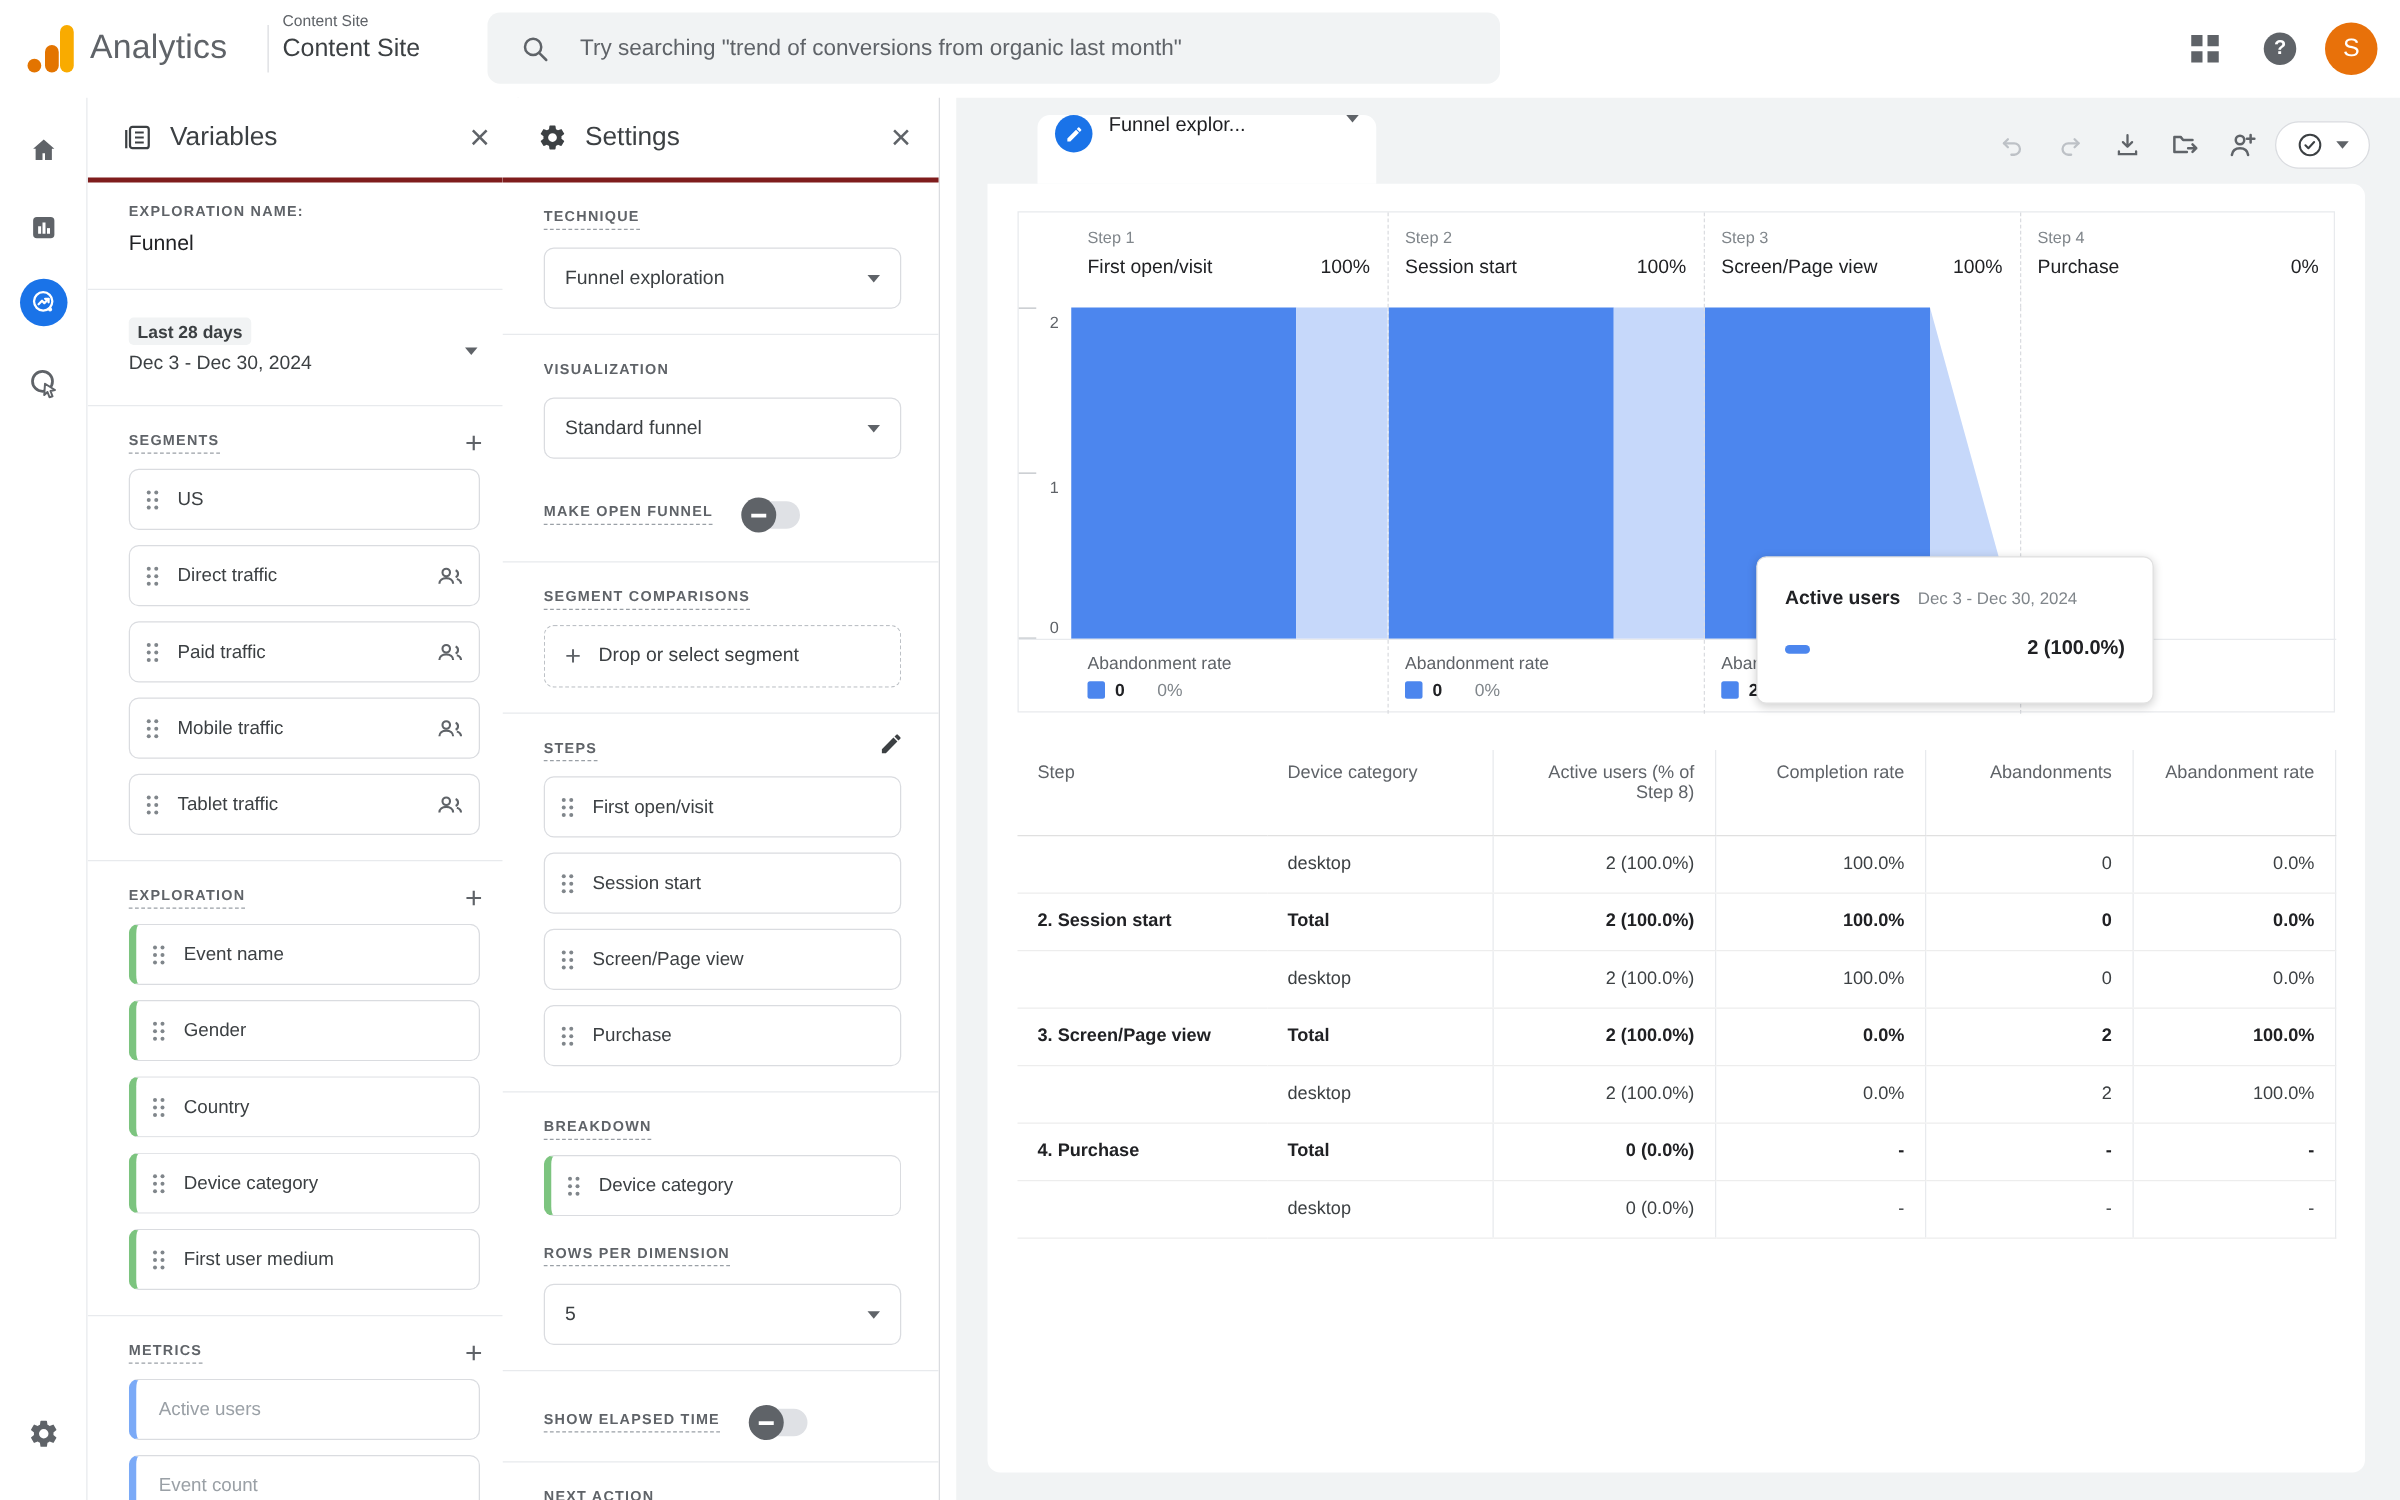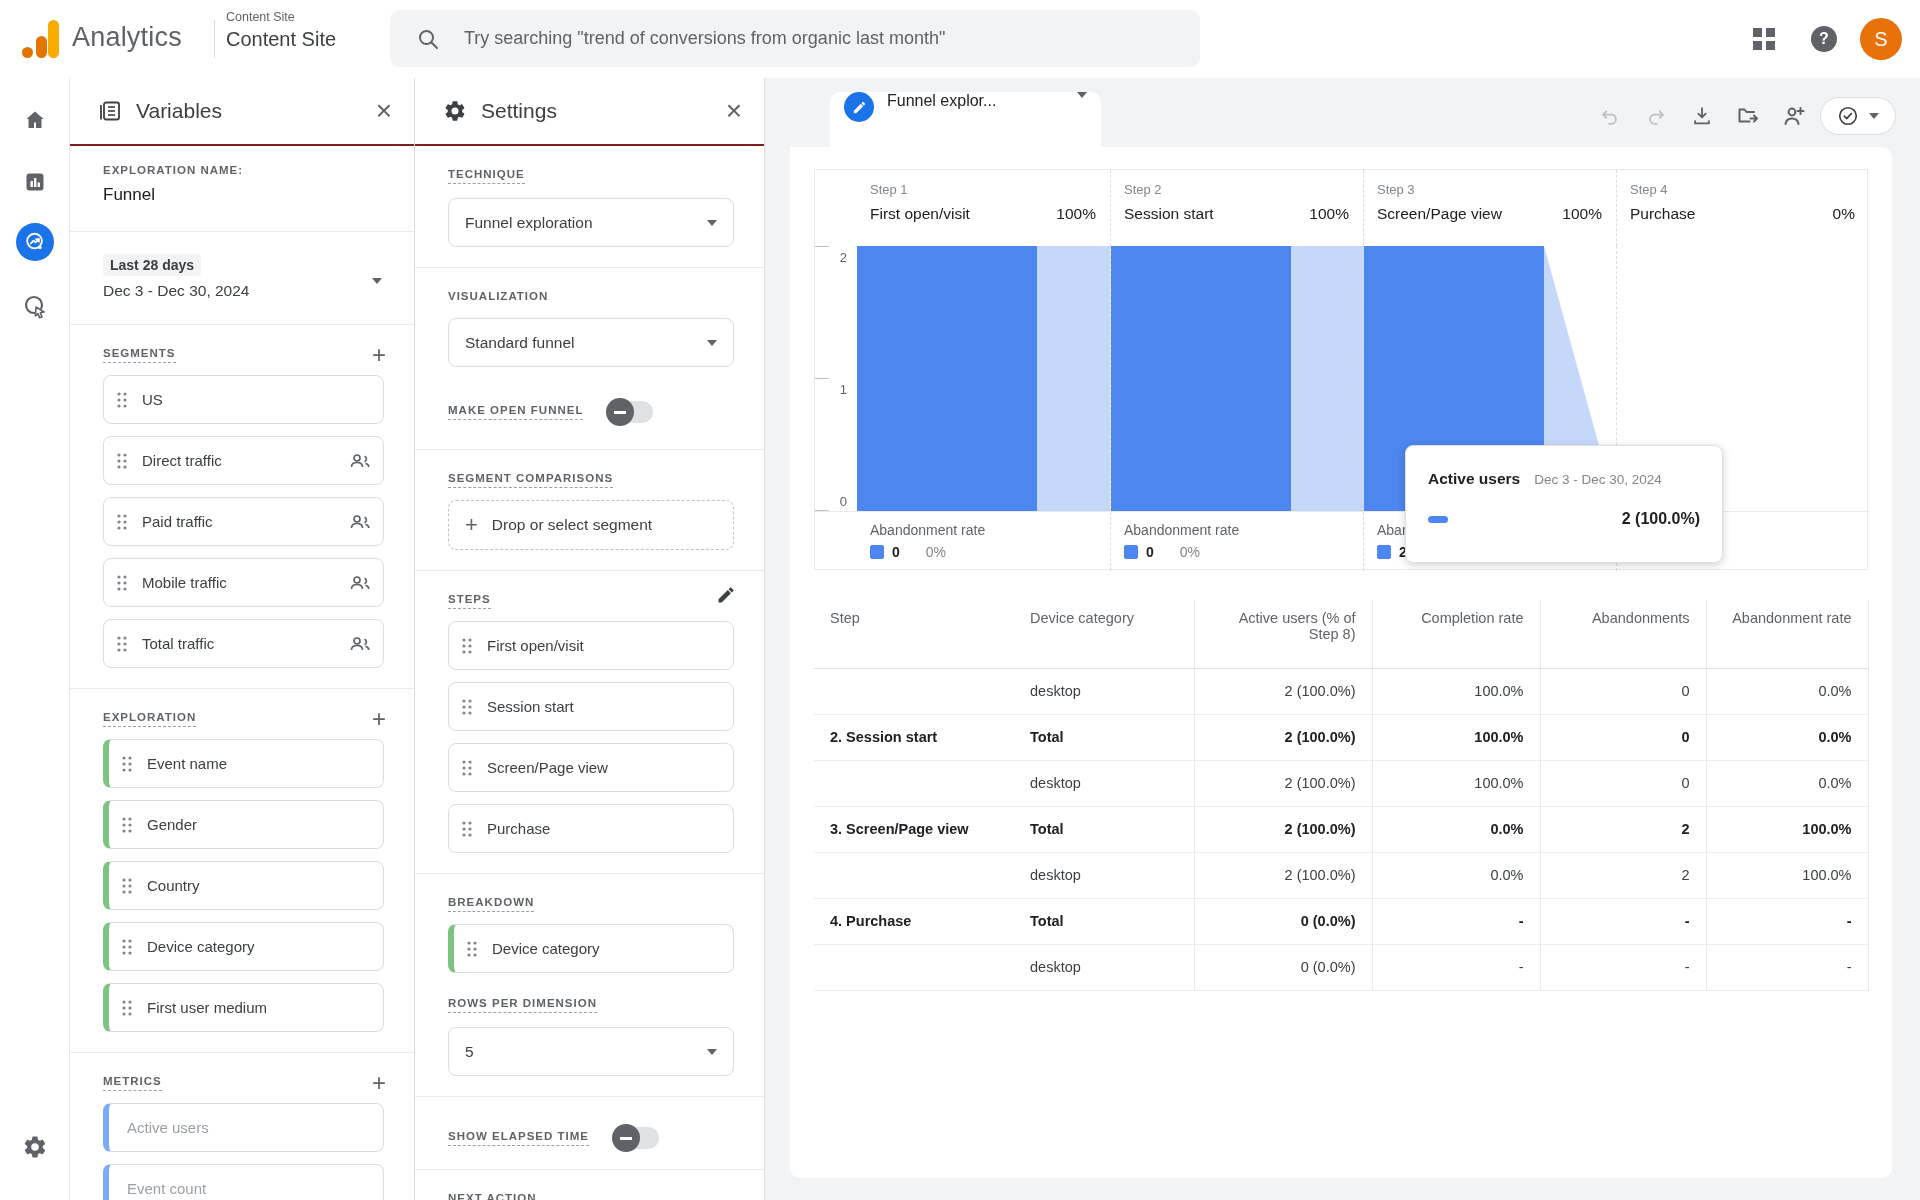--- a/index.html
+++ b/index.html
@@ -28,21 +28,21 @@
   .help-circle { width:26px; height:26px; border-radius:50%; background:#5f6368; color:#fff; font-size:16px; font-weight:bold; display:flex; align-items:center; justify-content:center; }
   .avatar { width:42px; height:42px; border-radius:50%; background:#e8710a; color:#fff; font-size:20px; display:flex; align-items:center; justify-content:center; margin:0 18px 0 14px; cursor:pointer; }
 
   
   .rail { position:absolute; left:0; top:78px; width:70px; height:1122px; background:#fff; border-right:1px solid #e8eaed; z-index:20; }
   .rail-item { position:absolute; left:0; width:70px; height:48px; display:flex; align-items:center; justify-content:center; cursor:pointer; }
   .explore-bubble { width:38px; height:38px; border-radius:50%; background:#1a73e8; display:flex; align-items:center; justify-content:center; }
 
   
   .panel { position:absolute; top:78px; height:1122px; background:#fff; border-right:1px solid #dadce0; overflow:hidden; }
-  .panel-head { height:68px; border-bottom:2px solid #7f1d1d; display:flex; align-items:center; padding:0 22px 0 28px;justify-content:flex-end; }
+  .panel-head { height:68px; border-bottom:4px solid #7f1d1d; display:flex; align-items:center; padding:0 22px 0 28px;justify-content:flex-end; }
   .panel-head .ph-title { font-size:21px; color:#3c4043; margin-left:14px; flex:1; }
   .panel-close { font-size:28px; color:#5f6368; cursor:pointer; line-height:1; }
   .sec { padding:18px 30px 20px 33px; border-bottom:1px solid #e8eaed; position:relative; }
   .sec-label { font-size:11.5px; font-weight:bold; letter-spacing:1px; color:#5f6368; }
   .sec-label.dashed { display:inline-block; border-bottom:1px dashed #9aa0a6; padding-bottom:3px; }
   .sec-plus { position:absolute; right:28px; top:16px; font-size:24px; color:#5f6368; cursor:pointer; font-weight:400; }
   .chip { height:49px; border:1px solid #dadce0; border-radius:8px; background:#fff; display:flex; align-items:center; padding:0 12px; margin-top:12px; font-size:15px; color:#3c4043; cursor:grab; }
   .chip .drag { margin-right:14px; display:flex; }
   .chip .chip-label { flex:1; }
   .chip.accent-green { border-left:6px solid #7cc47f; }
@@ -56,21 +56,21 @@
   .variables { left:70px; width:345px; }
   .exp-name-label { font-size:11.5px; font-weight:bold; letter-spacing:1px; color:#5f6368; }
   .exp-name { font-size:17px; color:#202124; margin-top:9px; }
   .date-block { cursor:pointer; }
   .date-chip { display:inline-block; background:#f1f3f4; border-radius:4px; padding:3px 7px; font-size:14px; font-weight:bold; color:#3c4043; }
   .date-text { font-size:15.5px; color:#3c4043; margin-top:6px; }
   .caret { width:0; height:0; border-left:5px solid transparent; border-right:5px solid transparent; border-top:6px solid #5f6368; display:inline-block; }
   .date-caret { position:absolute; right:32px; top:46px; }
 
   
-  .settings { left:415px; width:350px; }
+  .settings { left:402px; width:350px; }
   .select { height:49px; border:1px solid #dadce0; border-radius:8px; background:#fff; display:flex; align-items:center; padding:0 16px; margin-top:14px; font-size:15.5px; color:#3c4043; cursor:pointer; }
   .select .sel-val { flex:1; }
   .toggle-row { display:flex; align-items:center; justify-content:flex-start; gap:26px; }
   .dropzone { border:1px dashed #bdc1c6; border-radius:8px; height:50px; display:flex; align-items:center; padding:0 16px; margin-top:12px; color:#3c4043; font-size:15.5px; cursor:pointer; }
   .dropzone .dz-plus { font-size:22px; color:#5f6368; margin-right:14px; }
   .steps-edit { position:absolute; right:28px; top:14px; cursor:pointer; }
 
   
   .main { position:absolute; left:765px; top:78px; width:1155px; height:1122px; background:#f1f3f4; }
   .tab { position:absolute; left:25px; top:14px; width:271px; height:55px; background:#fff; border-radius:10px 10px 0 0; display:flex; align-items:flex-start; padding:0 14px; cursor:pointer; z-index:3;margin-left:40px; }
@@ -324,21 +324,21 @@
               <g fill="#80868b">
                 <circle cx="3" cy="3" r="1.6"></circle>
                 <circle cx="9" cy="3" r="1.6"></circle>
                 <circle cx="3" cy="9" r="1.6"></circle>
                 <circle cx="9" cy="9" r="1.6"></circle>
                 <circle cx="3" cy="15" r="1.6"></circle>
                 <circle cx="9" cy="15" r="1.6"></circle>
               </g>
             </svg>
           </span>
-        <span class="chip-label">Total traffic</span>
+        <span class="chip-label">Tablet traffic</span>
         <span>
             <svg width="22" height="16" viewBox="0 0 22 16">
               <circle cx="8" cy="5" r="3" fill="none" stroke="#5f6368" stroke-width="1.7"></circle>
               <path d="M2.5 14c0-3 2.5-4.5 5.5-4.5s5.5 1.5 5.5 4.5" fill="none" stroke="#5f6368" stroke-width="1.7"></path>
               <path d="M15.5 3.2a3 3 0 0 1 0 5.6M16.5 10.2c2 .6 3.3 2 3.3 3.8" fill="none" stroke="#5f6368" stroke-width="1.7"></path>
             </svg>
           </span>
       </div>
     </div>
 

